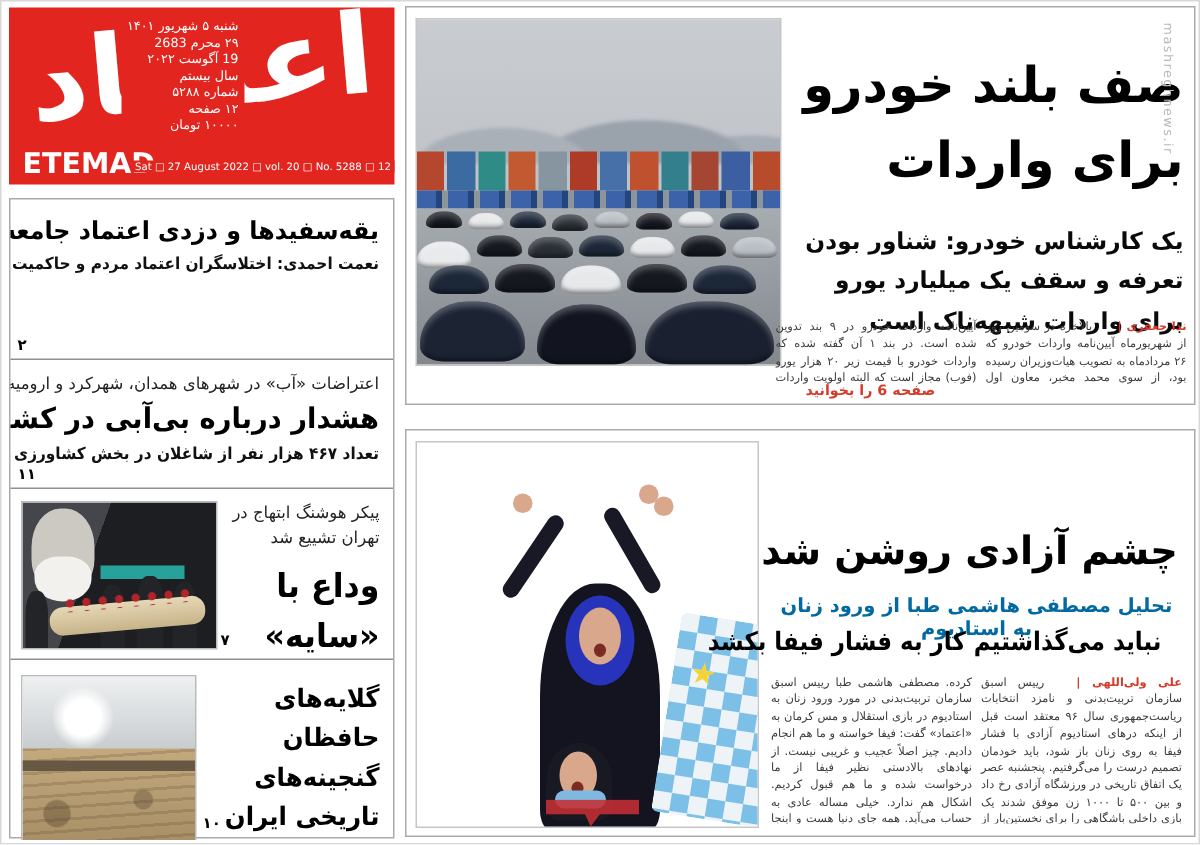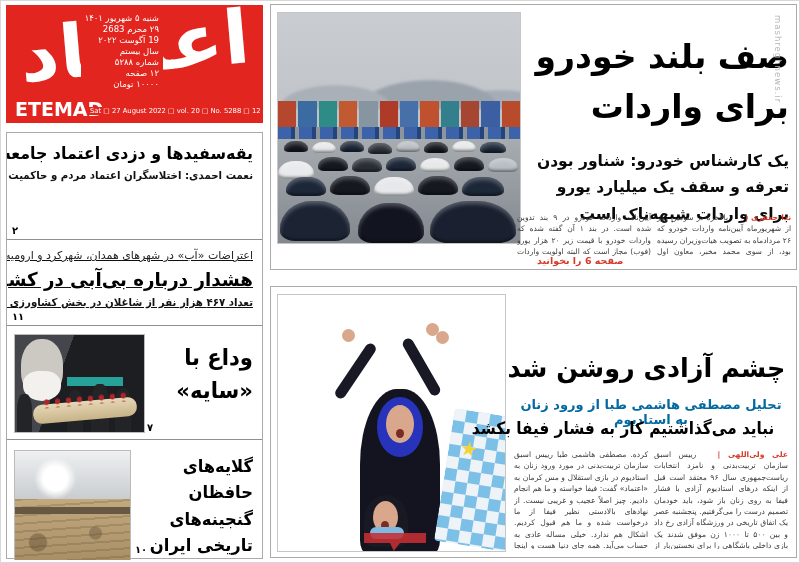--- a/index.html
+++ b/index.html
@@ -149,40 +149,41 @@
   </div>
 
   <div class="abs leftcol">
 
     <div class="sec rtl" style="height:107px;">
       <div class="lh1">یقه‌سفیدها و دزدی اعتماد جامعه</div>
       <div class="lsub">نعمت احمدی: اختلاسگران اعتماد مردم و حاکمیت را می‌دزدند</div>
       <div class="pg">۲</div>
     </div>
 
-    <div class="sec rtl" style="height:86px;text-decoration:underline;">
+    <div class="sec rtl" style="height:86px;">
       <div class="k" style="white-space:nowrap;">اعتراضات «آب» در شهرهای همدان، شهرکرد و ارومیه</div>
       <div class="lh1" style="font-size:19px;">هشدار درباره بی‌آبی در کشور</div>
       <div class="lsub">تعداد ۴۶۷ هزار نفر از شاغلان در بخش کشاورزی کاسته شده است</div>
       <div class="pg">۱۱</div>
     </div>
 
     <div class="sec rtl" style="height:114px;">
       <div class="secphoto ph-funeral">
         <div class="fn-face"></div>
         <div class="fn-beard"></div>
         <div class="fn-teal"></div>
         <div class="fn-p" style="left:52px;width:16px;height:42px;"></div>
         <div class="fn-p" style="left:76px;width:18px;height:48px;"></div>
         <div class="fn-p" style="left:100px;width:16px;height:44px;"></div>
         <div class="fn-p" style="left:2px;width:15px;height:38px;"></div>
         <div class="fn-coffin"></div>
         <div class="fn-flowers"></div>
       </div>
       <div style="padding-right:0;padding-left:134px;">
+        <div class="k">پیکر هوشنگ ابتهاج در تهران تشییع شد</div>
         <div class="lh1" style="font-size:22px;white-space:normal;line-height:1.5;margin-top:8px;">وداع با «سایه»</div>
       </div>
       <div class="pg" style="left:140px;bottom:6px;">۷</div>
     </div>
 
     <div class="sec rtl" style="height:120px;">
       <div class="secphoto ph-ruins">
         <div class="rs-sky"></div>
         <div class="rs-ground"></div>
         <div class="rs-band"></div>

